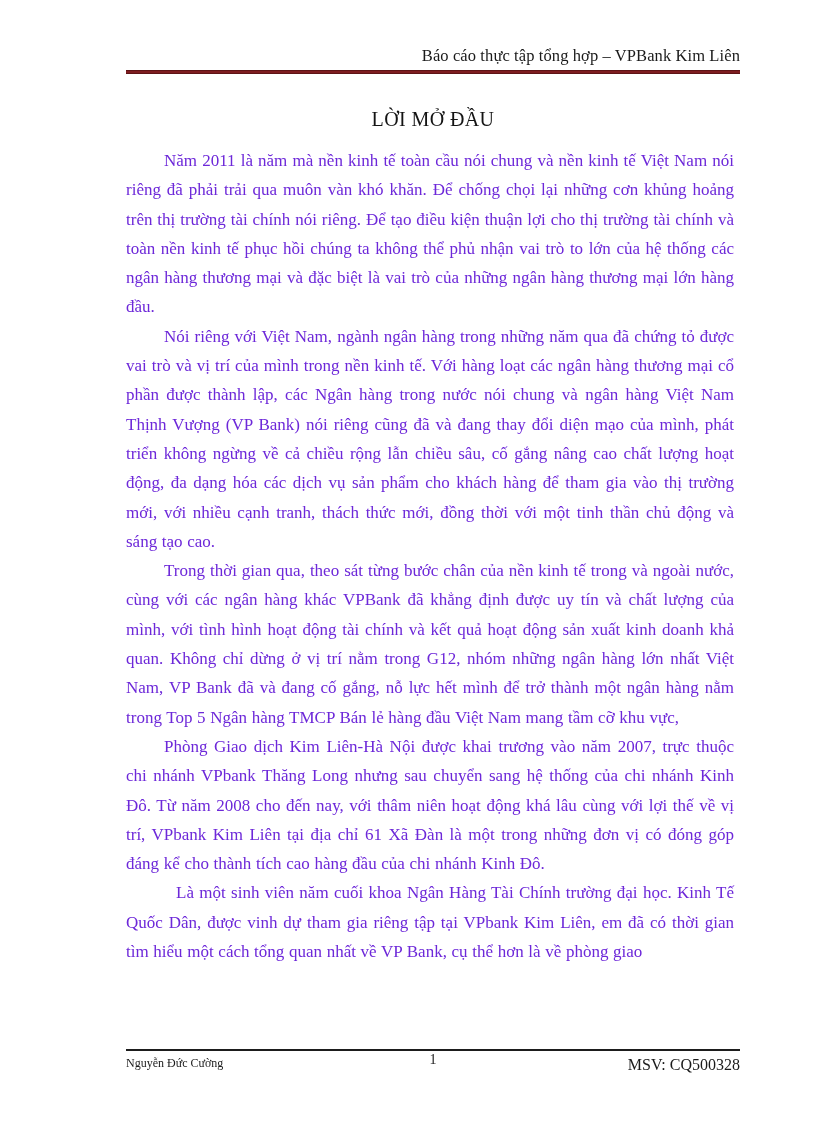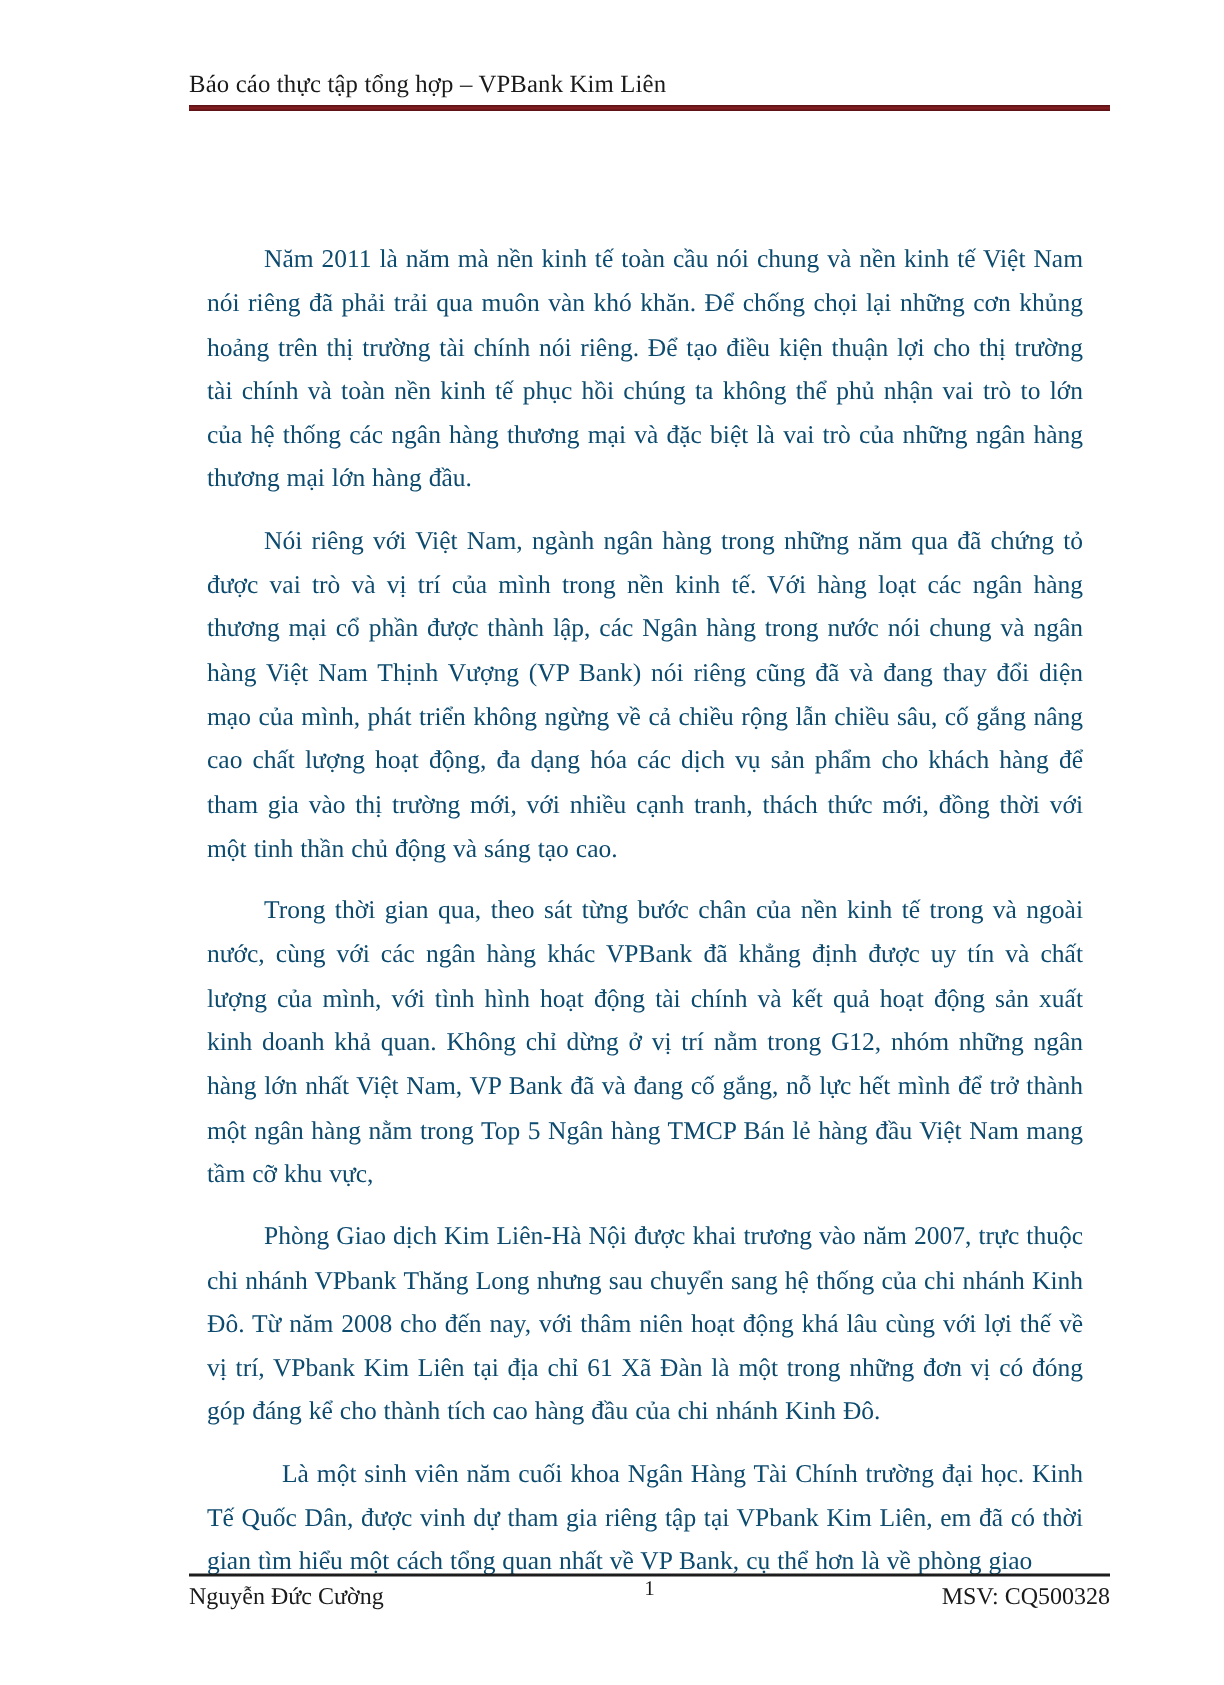--- a/index.html
+++ b/index.html
@@ -19,20 +19,21 @@
     overflow: hidden;
     box-sizing: border-box;
   }
 
   
   .page-header {
     position: absolute;
     left: 126px;
     top: 46px;
     width: 614px;
+    text-align: right;
   }
   .page-header .header-text {
     font-size: 16.5px;
     letter-spacing: 0.1px;
     color: #1a1a1a;
     white-space: nowrap;
   }
   .header-rule {
     position: absolute;
     left: 126px;
@@ -58,26 +59,26 @@
   }
 
   
   .body-area {
     position: absolute;
     left: 126px;
     top: 146px;
     width: 608px;
   }
   .para {
-    margin: 12px;
+    margin: 0;
     font-size: 17px;
     line-height: 29.3px;
     text-align: justify;
     text-justify: inter-word;
-    color: #0c4a6e;
+    color: #6d28d9;
     text-indent: 38px;
     word-spacing: 0.4px;
   }
   .para.wide-indent {
     text-indent: 50px;
   }
 
   
   .footer-rule {
     position: absolute;
@@ -91,21 +92,21 @@
     position: absolute;
     left: 126px;
     top: 1056px;
     width: 614px;
     height: 26px;
   }
   .footer-left {
     position: absolute;
     left: 0;
     top: 0;
-    font-size: 16px;
+    font-size: 12px;
     color: #1a1a1a;
     white-space: nowrap;
   }
   .footer-center {
     position: absolute;
     left: 0;
     top: -4px;
     width: 614px;
     text-align: center;
     font-size: 14px;
@@ -124,20 +125,21 @@
 </head>
 <body>
 
 <div class="page">
 
   <div class="page-header">
     <span class="header-text">Báo cáo thực tập tổng hợp – VPBank Kim Liên</span>
   </div>
   <div class="header-rule"></div>
 
+  <div class="doc-title">LỜI MỞ ĐẦU</div>
 
   <div class="body-area">
     <p class="para">Năm 2011 là năm mà nền kinh tế toàn cầu nói chung và nền kinh tế Việt Nam nói riêng đã  phải trải qua muôn vàn khó khăn. Để chống chọi lại những cơn khủng hoảng trên thị trường tài chính nói riêng. Để tạo điều kiện thuận lợi cho thị trường tài chính và toàn nền kinh tế phục hồi chúng ta không thể phủ nhận vai trò to lớn của hệ thống các ngân hàng thương mại và đặc biệt là vai trò của những ngân hàng thương mại lớn hàng đầu.</p>
     <p class="para">Nói riêng với Việt Nam, ngành ngân hàng trong những năm qua đã chứng tỏ được vai trò và vị trí của mình trong nền kinh tế. Với hàng loạt các ngân hàng thương mại cổ phần được thành lập, các Ngân hàng trong nước nói chung và ngân hàng Việt Nam Thịnh Vượng (VP Bank) nói riêng cũng đã và đang thay đổi diện mạo của mình, phát triển không ngừng về cả chiều rộng lẫn chiều sâu, cố gắng nâng cao chất lượng hoạt động, đa dạng hóa các dịch vụ sản phẩm cho khách hàng để tham gia vào thị trường mới, với nhiều cạnh tranh, thách thức mới, đồng thời với một tinh thần chủ động và sáng tạo cao.</p>
     <p class="para">Trong thời gian qua, theo sát từng bước chân của nền kinh tế trong và ngoài nước, cùng với các ngân hàng khác VPBank đã khẳng định được uy tín và chất lượng của mình, với tình hình hoạt động tài chính và kết quả hoạt động sản xuất kinh doanh khả quan.  Không chỉ dừng ở vị trí nằm trong G12, nhóm những ngân hàng lớn nhất Việt Nam, VP Bank đã và đang cố gắng, nỗ lực hết mình để trở thành một ngân hàng nằm trong Top 5 Ngân hàng TMCP Bán lẻ hàng đầu Việt Nam mang tầm cỡ khu vực,</p>
     <p class="para">Phòng Giao dịch Kim Liên-Hà Nội được khai trương vào năm 2007, trực thuộc chi nhánh VPbank Thăng Long nhưng sau chuyển sang hệ thống của chi nhánh Kinh Đô. Từ năm 2008 cho đến nay, với thâm niên hoạt động khá lâu cùng với lợi thế về vị trí, VPbank Kim Liên tại địa chỉ 61 Xã Đàn là một trong những đơn vị có đóng góp đáng kể cho thành tích cao hàng đầu của chi nhánh Kinh Đô.</p>
     <p class="para wide-indent">Là một sinh viên năm cuối khoa Ngân Hàng Tài Chính trường đại học. Kinh Tế Quốc Dân, được vinh dự tham gia riêng tập tại VPbank Kim Liên, em đã có thời gian tìm hiểu một cách tổng quan nhất về VP Bank, cụ thể hơn là về phòng giao</p>
   </div>
 
   <div class="footer-rule"></div>

